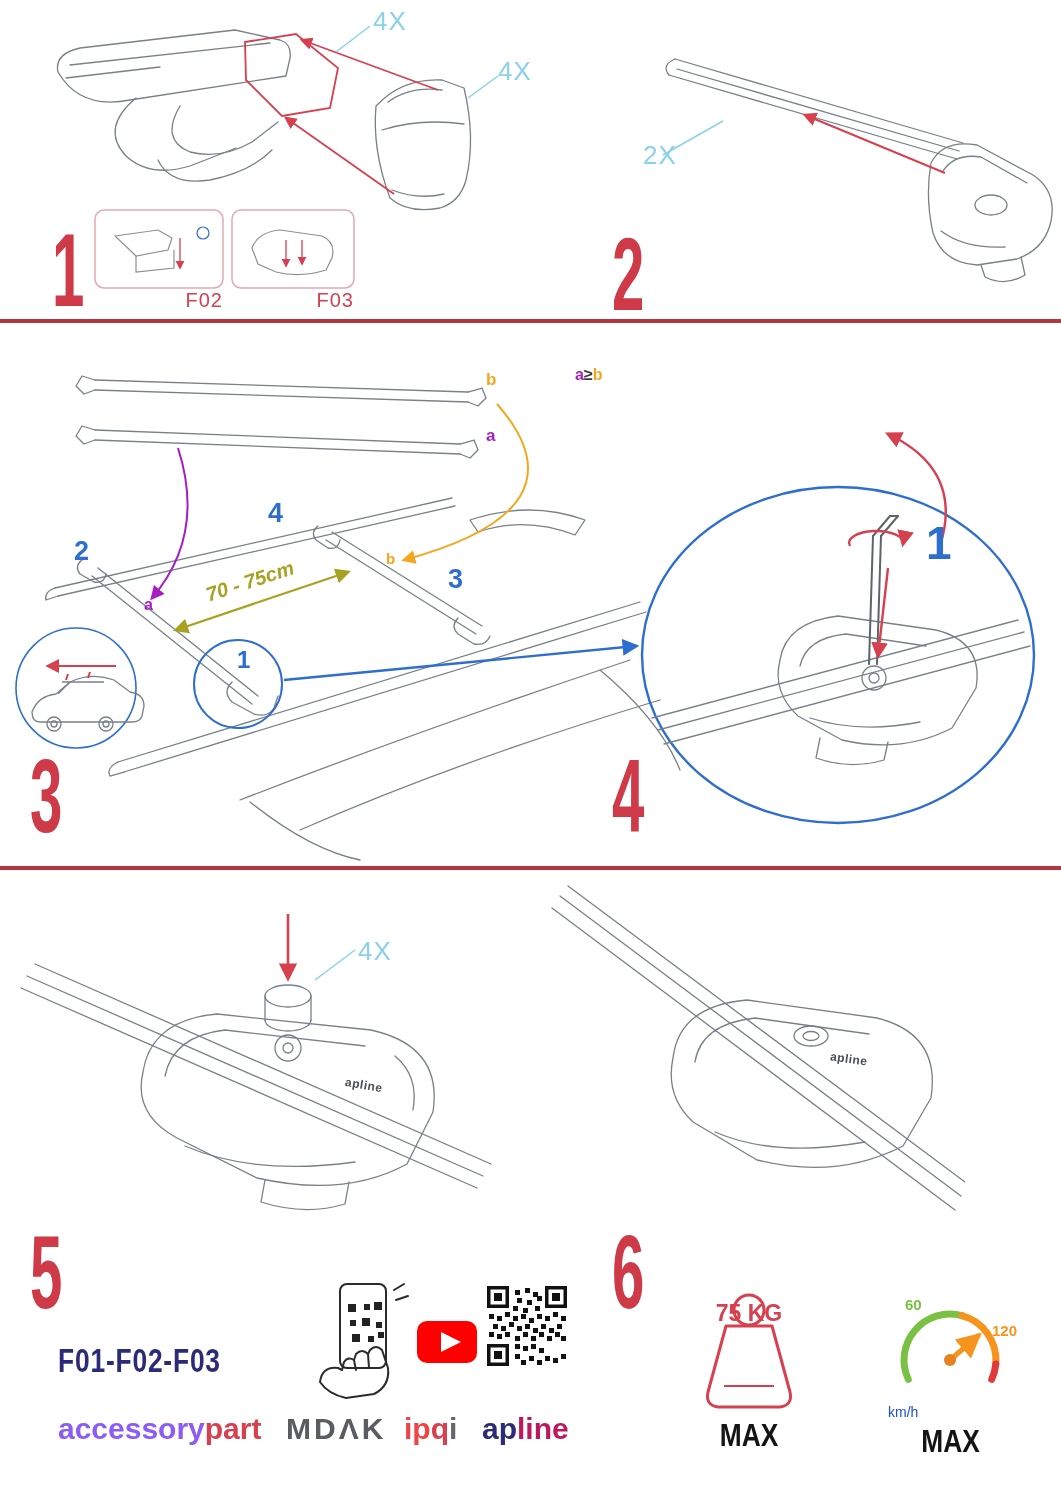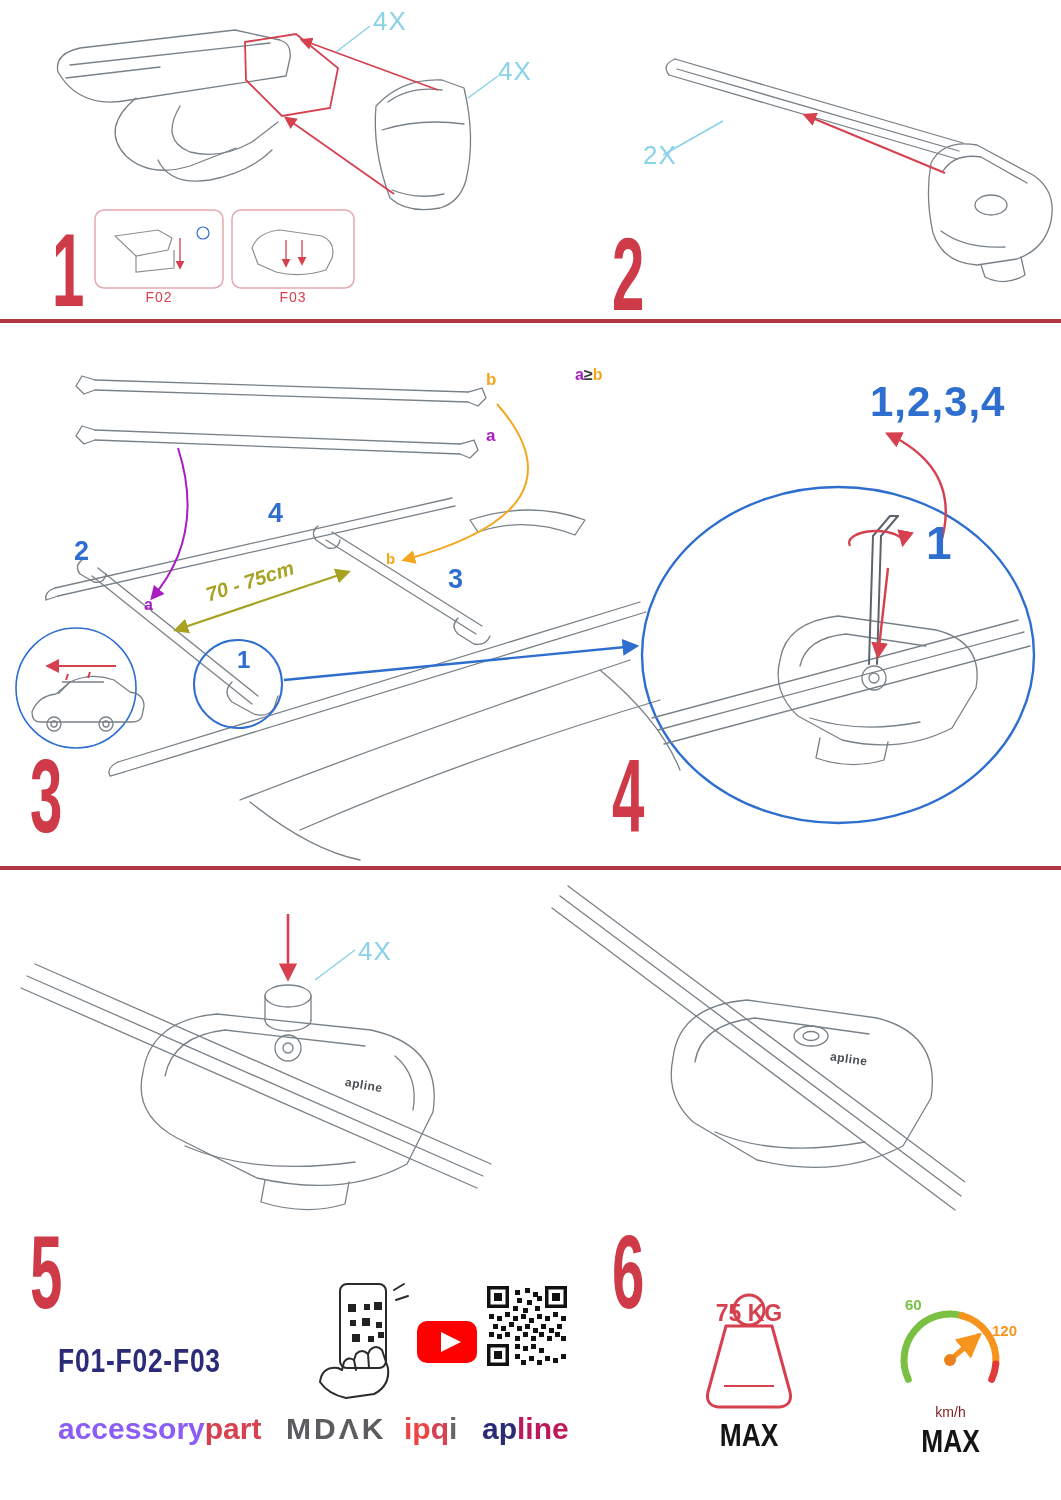--- a/index.html
+++ b/index.html
@@ -6,33 +6,33 @@
   html,body{background:#fff}
   #page{position:relative;width:1061px;height:1500px;background:#fff;
         font-family:"Liberation Sans",sans-serif;overflow:hidden}
   .abs{position:absolute}
   .stepnum{color:#ce3a47;font-weight:700;font-size:104px;line-height:88px;
            letter-spacing:-4px;transform:scaleX(.56);transform-origin:left top}
   .qty{color:#8ad2e8;font-size:26px;letter-spacing:1px}
   .divider{position:absolute;left:0;width:1061px;height:4px;background:#b23642}
   .roofnum{color:#2e6ecf;font-weight:700;font-size:27px}
   .circnum{color:#2e6ecf;font-weight:700;font-size:24px}
-  .boxlabel{color:#d6404f;font-size:14px;text-align:center;letter-spacing:1px}
+  .boxlabel{color:#d6404f;font-size:20px;text-align:right;letter-spacing:1px}
   .olive-dim{color:#a8a223;font-style:italic;font-weight:700;font-size:20px;
              text-align:center;transform:rotate(-18deg)}
   .legend{font-size:16px;font-weight:700}
   .lg-a{color:#a81cc4}.lg-op{color:#3a3a3a}.lg-b{color:#f5a61f}
   .ab{font-weight:700}
   .seq{color:#2e6ecf;font-weight:700;font-size:42px;letter-spacing:1px}
   .first{color:#2e6ecf;font-weight:700;font-size:46px}
   .models{color:#2b2b78;font-weight:700;font-size:33px;letter-spacing:1px;
           transform:scaleX(.8);transform-origin:left top}
   .brand{font-size:30px;font-weight:700;white-space:nowrap}
   .max{color:#141414;font-weight:700;font-size:31px;text-align:center;transform:scaleX(.85)}
-  .kmh{color:#7f1d1d;font-size:14px;text-align:center}
+  .kmh{color:#1d4ed8;font-size:14px;}
   .weight-label{color:#d6404f;font-weight:700;font-size:23px;text-align:center}
   .prodlabel{color:#4a4f54;font-size:12px;font-weight:700;letter-spacing:.5px}
   svg{display:block}
 </style>
 </head>
 <body>
 
 <div id="page">
 
   <svg class="abs" style="left:40px;top:10px" width="560" height="290" viewBox="0 0 560 290">
@@ -220,21 +220,20 @@
   <div class="abs legend" style="left:575px;top:366px">
     <span class="lg-a">a</span><span class="lg-op">≥</span><span class="lg-b">b</span>
   </div>
   <div class="abs roofnum" style="left:74px;top:536px">2</div>
   <div class="abs roofnum" style="left:268px;top:498px">4</div>
   <div class="abs roofnum" style="left:448px;top:564px">3</div>
   <div class="abs circnum" style="left:237px;top:646px">1</div>
   <div class="abs ab" style="left:144px;top:596px;color:#a81cc4;font-size:16px">a</div>
   <div class="abs ab" style="left:386px;top:550px;color:#f5a61f;font-size:15px">b</div>
   <div class="abs olive-dim" style="left:160px;top:570px;width:180px">70 - 75cm</div>
-  <div class="abs seq" style="left:870px;top:378px">1,2,3,4</div>
   <div class="abs first" style="left:926px;top:516px">1</div>
   <div class="abs stepnum" style="left:30px;top:752px">3</div>
   <div class="abs stepnum" style="left:612px;top:752px">4</div>
 
   <div class="divider" style="top:866px"></div>
 
   <svg class="abs" style="left:15px;top:880px" width="950" height="345" viewBox="0 0 950 345">
     <defs>
       <marker id="m5r" viewBox="0 0 10 10" markerWidth="7" markerHeight="7" refX="8" refY="5" orient="auto-start-reverse">
         <path d="M0,0L10,5L0,10Z" fill="#d6404f"></path>

